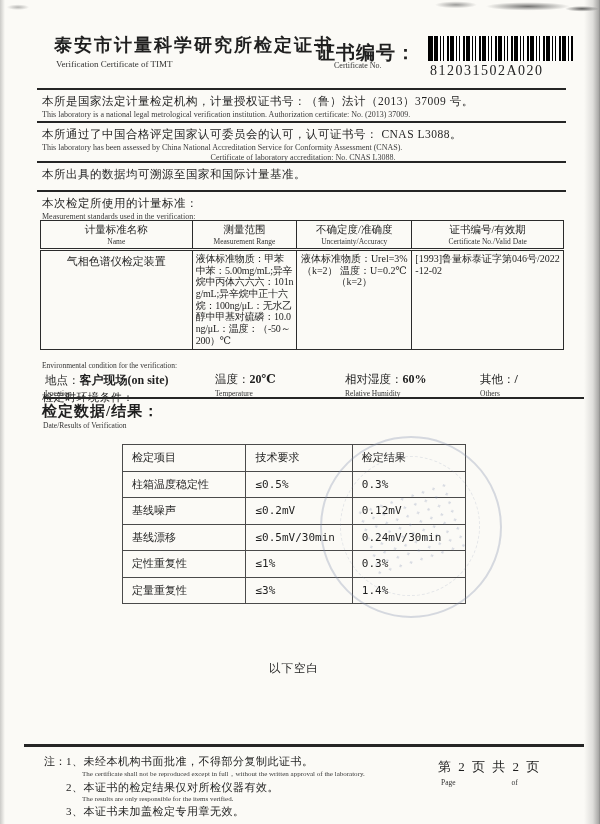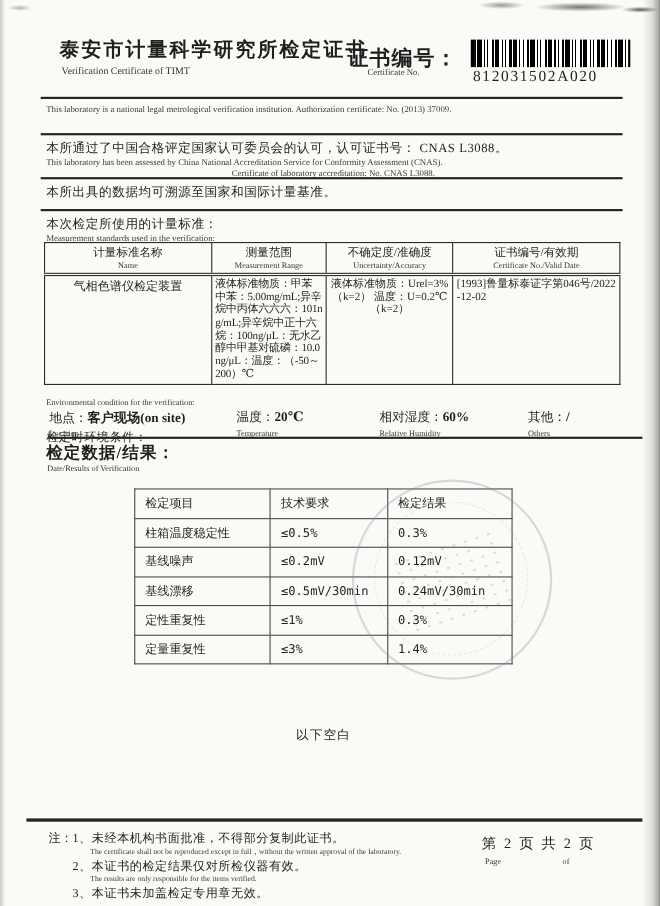--- a/index.html
+++ b/index.html
@@ -92,20 +92,21 @@
 
 <div class="abs title">泰安市计量科学研究所检定证书</div>
 <div class="abs title-en">Verification Certificate of TIMT</div>
 <div class="abs certno-label">证书编号：</div>
 <div class="abs certno-label-en">Certificate No.</div>
 <div class="abs barcode"></div>
 <div class="abs certno">812031502A020</div>
 <div class="hr" style="top:88px;left:37px;width:529px;height:2px;"></div>
 
 <div class="abs stmt" style="top:94px;">
+  <div class="cn">本所是国家法定计量检定机构，计量授权证书号：（鲁）法计（2013）37009 号。</div>
   <div class="en">This laboratory is a national legal metrological verification institution. Authorization certificate: No. (2013) 37009.</div>
 </div>
 <div class="hr" style="top:121px;left:37px;width:529px;height:1.5px;"></div>
 
 <div class="abs stmt" style="top:127px;">
   <div class="cn">本所通过了中国合格评定国家认可委员会的认可，认可证书号： CNAS L3088。</div>
   <div class="en">This laboratory has been assessed by China National Accreditation Service for Conformity Assessment (CNAS).</div>
   <div class="en" style="margin-top:0;text-align:center;">Certificate of laboratory accreditation: No. CNAS L3088.</div>
 </div>
 <div class="hr" style="top:161px;left:37px;width:529px;height:2px;"></div>

